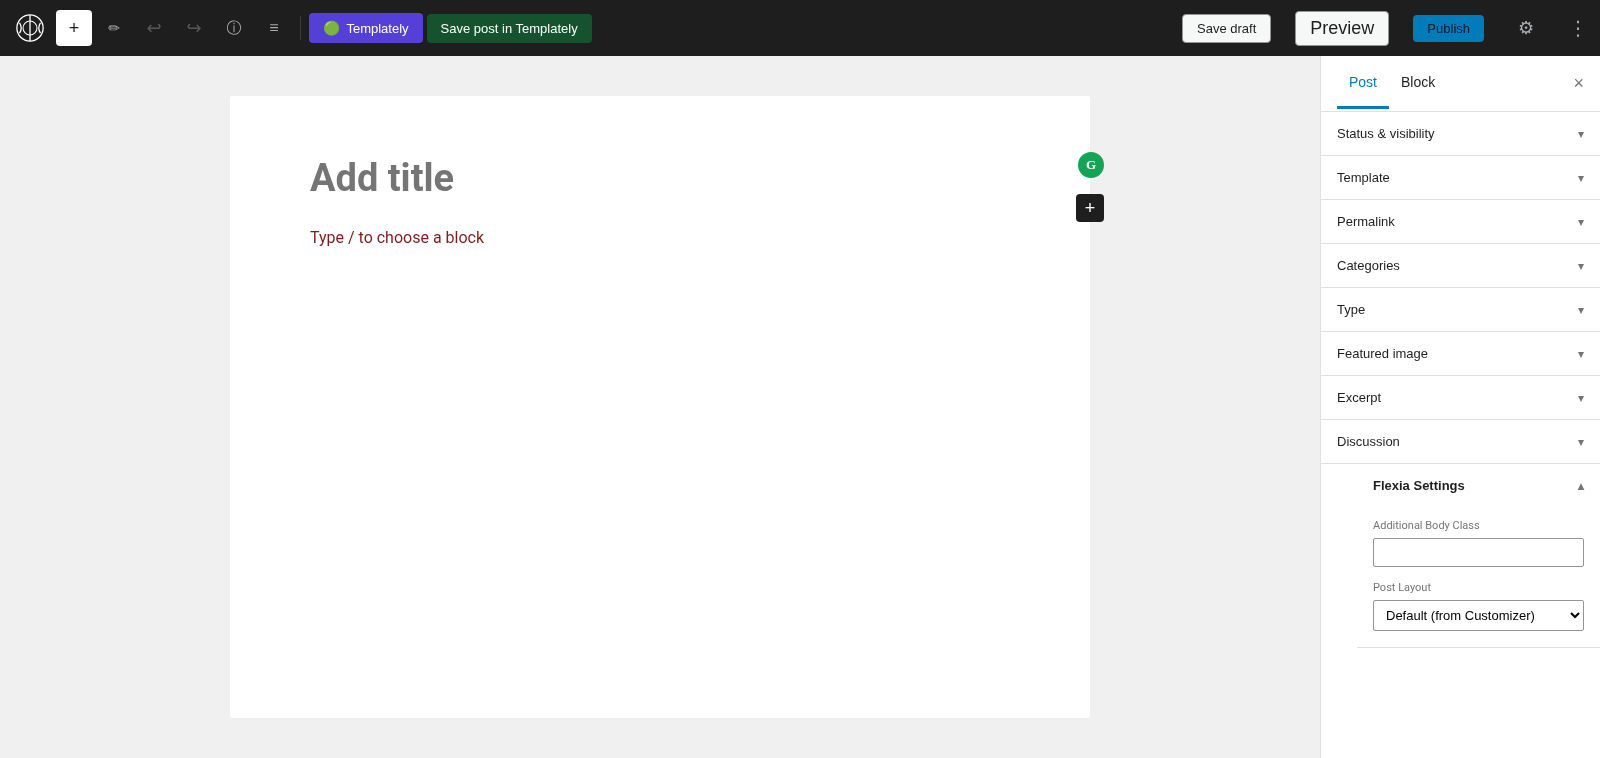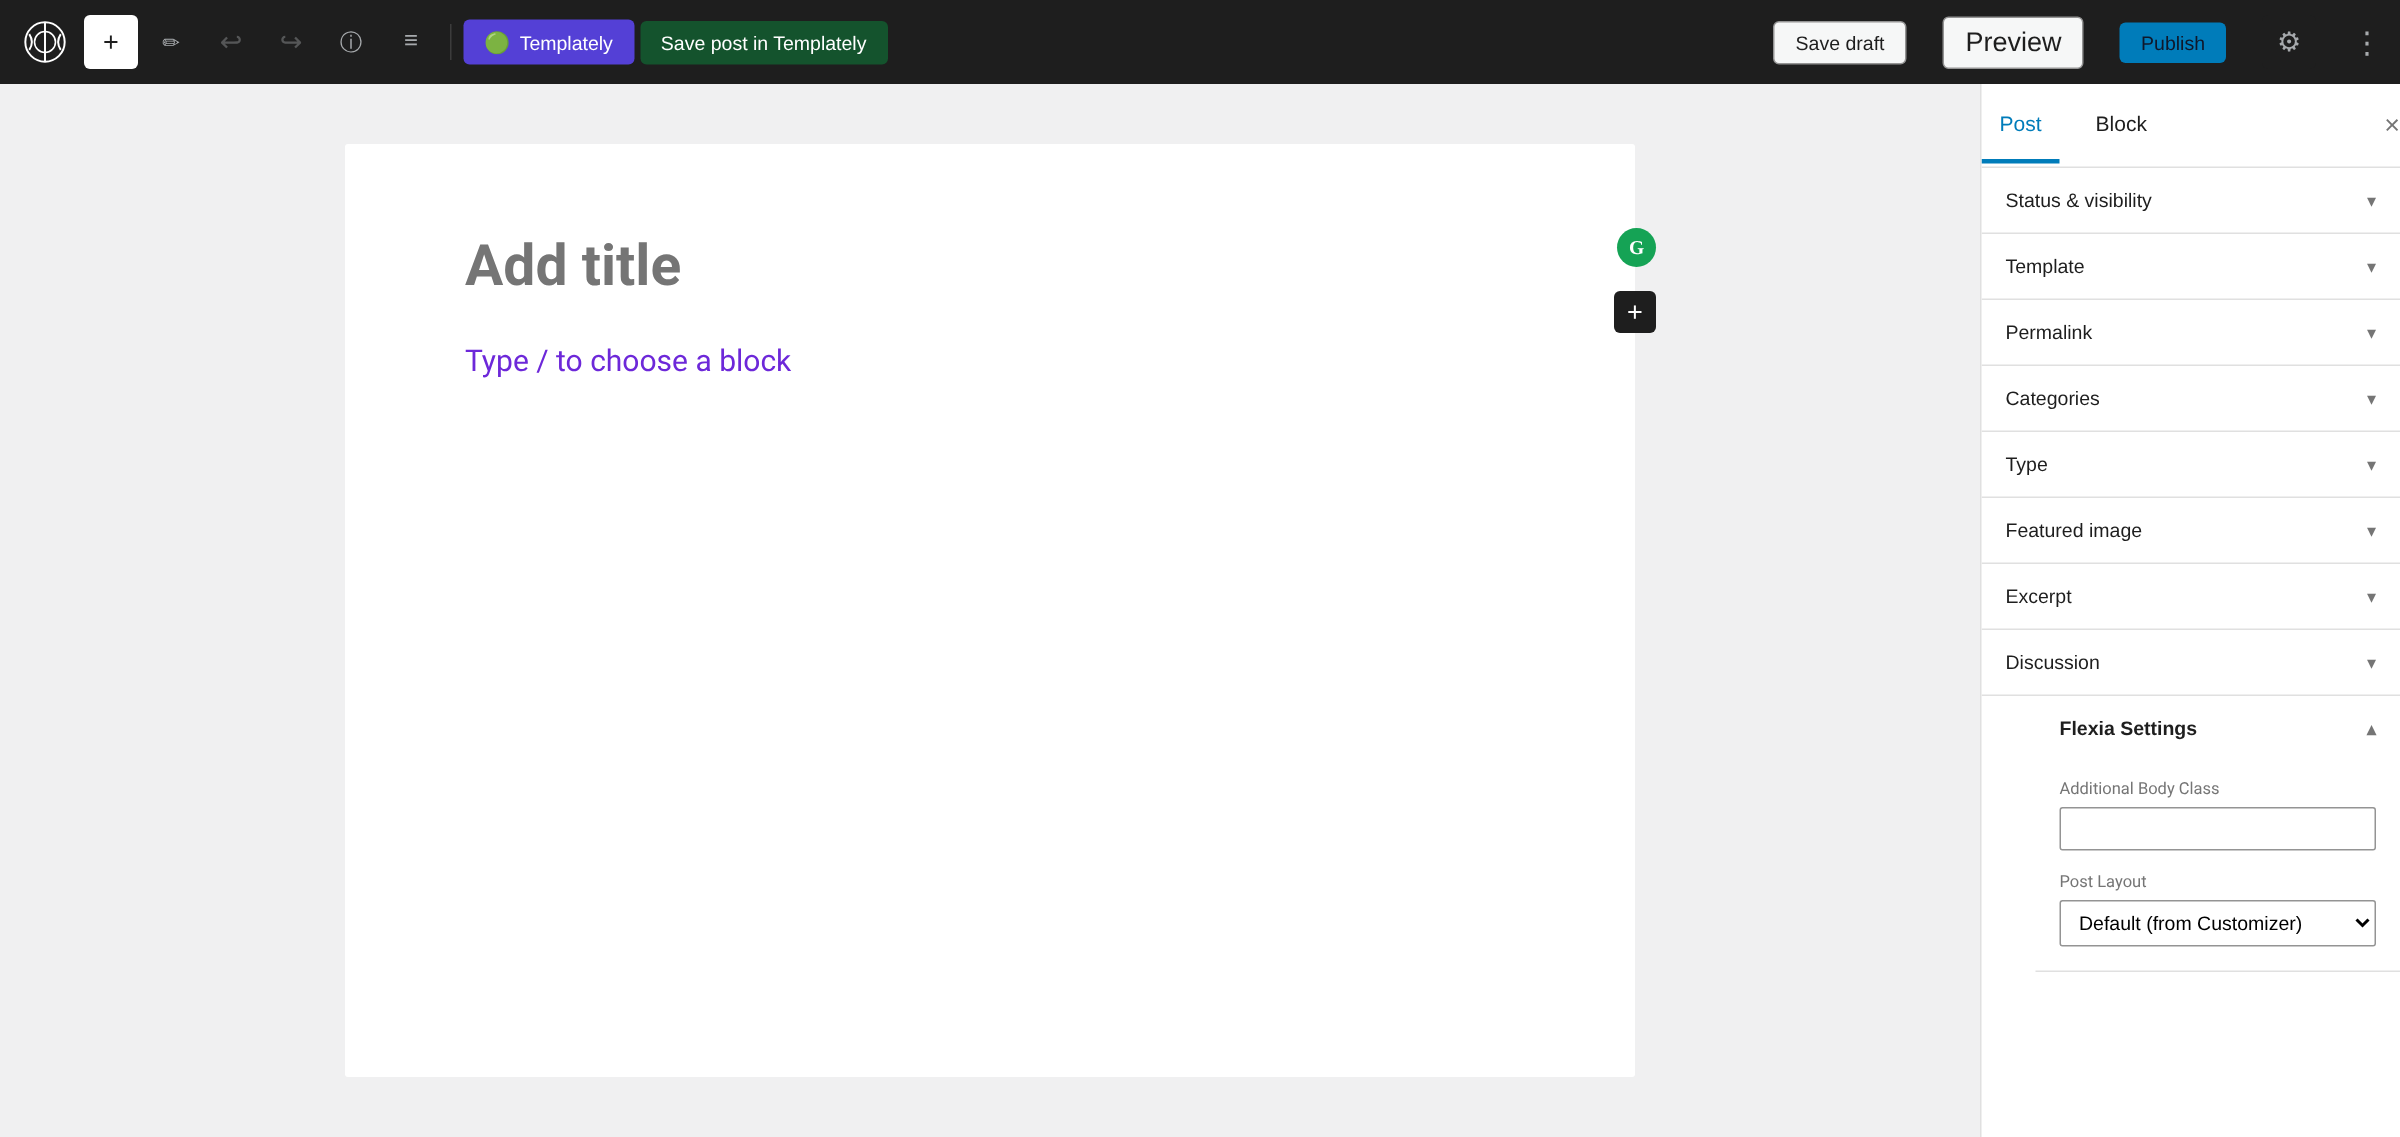--- a/index.html
+++ b/index.html
@@ -170,24 +170,24 @@
       border-left: 1px solid #e0e0e0;
       display: flex;
       flex-direction: column;
       overflow-y: auto;
     }
 
     
     .sidebar-header {
       display: flex;
       align-items: center;
-      padding: 0 0;
+      padding: 0 16px;
       border-bottom: 1px solid #e0e0e0;
       height: 56px;
-      gap: 12px;
+      gap: 0;
       flex-shrink: 0;
     }
     .sidebar-tab {
       padding: 16px 12px;
       font-size: 14px;
       font-weight: 500;
       color: #1e1e1e;
       cursor: pointer;
       border-bottom: 3px solid transparent;
       background: none;
@@ -374,21 +374,21 @@
   <div id="editor">
     <div id="editor-inner">
 
       <div class="grammarly-circle" style="position:absolute; right: -14px; top: 56px;">G</div>
 
       <button class="add-block-btn" style="position:absolute; right:-14px; top:98px;">
         <span style="font-size:18px; line-height:1;">+</span>
       </button>
 
       <div class="editor-title" contenteditable="true" style="color: rgb(117, 117, 117); font-size: 38px; font-weight: 700; outline: none; cursor: text; min-height: 48px;">Add title</div>
-      <div class="editor-body" contenteditable="true" style="color: #6d28d9; font-size: 20px; outline: none; cursor: text;">Type / to choose a block</div>
+      <div class="editor-body" contenteditable="true" style="color: #7f1d1d; font-size: 16px; outline: none; cursor: text;">Type / to choose a block</div>
     </div>
   </div>
 
   <div id="sidebar">
 
     <div class="sidebar-header">
       <button class="sidebar-tab active" style="border-bottom: 3px solid rgb(0, 124, 186); color: rgb(0, 124, 186);">
         <span>Post</span>
       </button>
       <button class="sidebar-tab">

